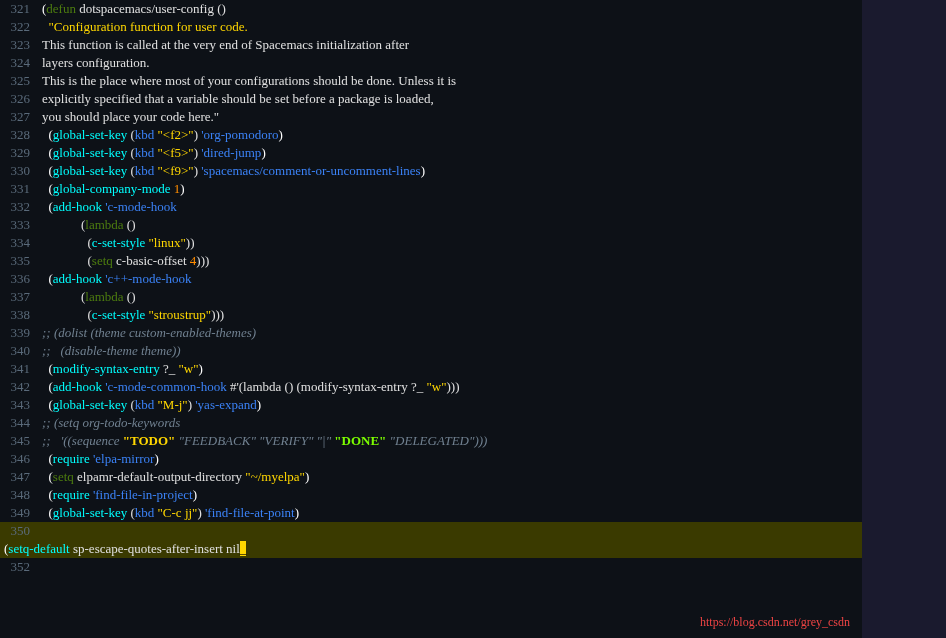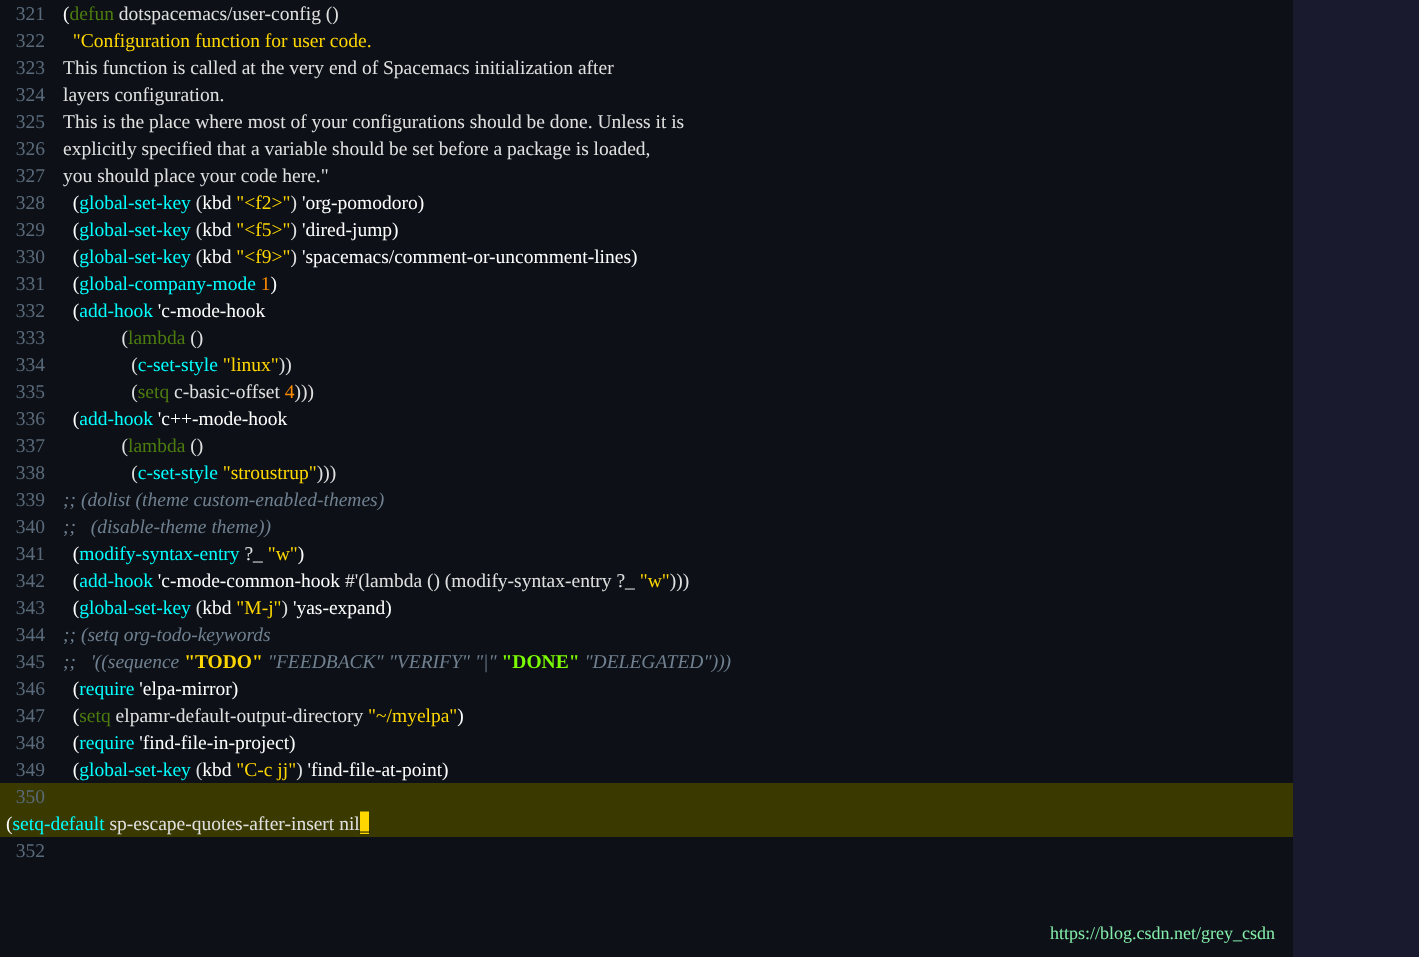--- a/index.html
+++ b/index.html
@@ -57,33 +57,33 @@
     }
     
     .c-paren { color: #ffffff; }
     .c-keyword { color: #4d7c0f; }
     .c-string { color: #ffd700; }
     .c-comment { color: #708090; font-style: italic; }
     .c-number { color: #ff8c00; }
     .c-white { color: #e0e0e0; }
     .c-cyan { color: #00ffff; }
     .c-yellow { color: #ffd700; }
-    .c-green { color: #ffffff; }
+    .c-green { color: #3b82f6; }
     .c-todo { color: #ffd700; font-weight: bold; }
     .c-done { color: #7cfc00; font-weight: bold; }
     .cursor {
       background-color: #ffd700;
       color: #000;
       display: inline;
     }
     .watermark {
       position: absolute;
       bottom: 8px;
       right: 12px;
-      color: #86efac;
+      color: #ef4444;
       font-size: 12px;
     }
   </style>
 </head>
 <body>
 
 <div class="editor">
   <div class="code-container">
   <div class="code-line">
         <span class="line-number">321</span>

